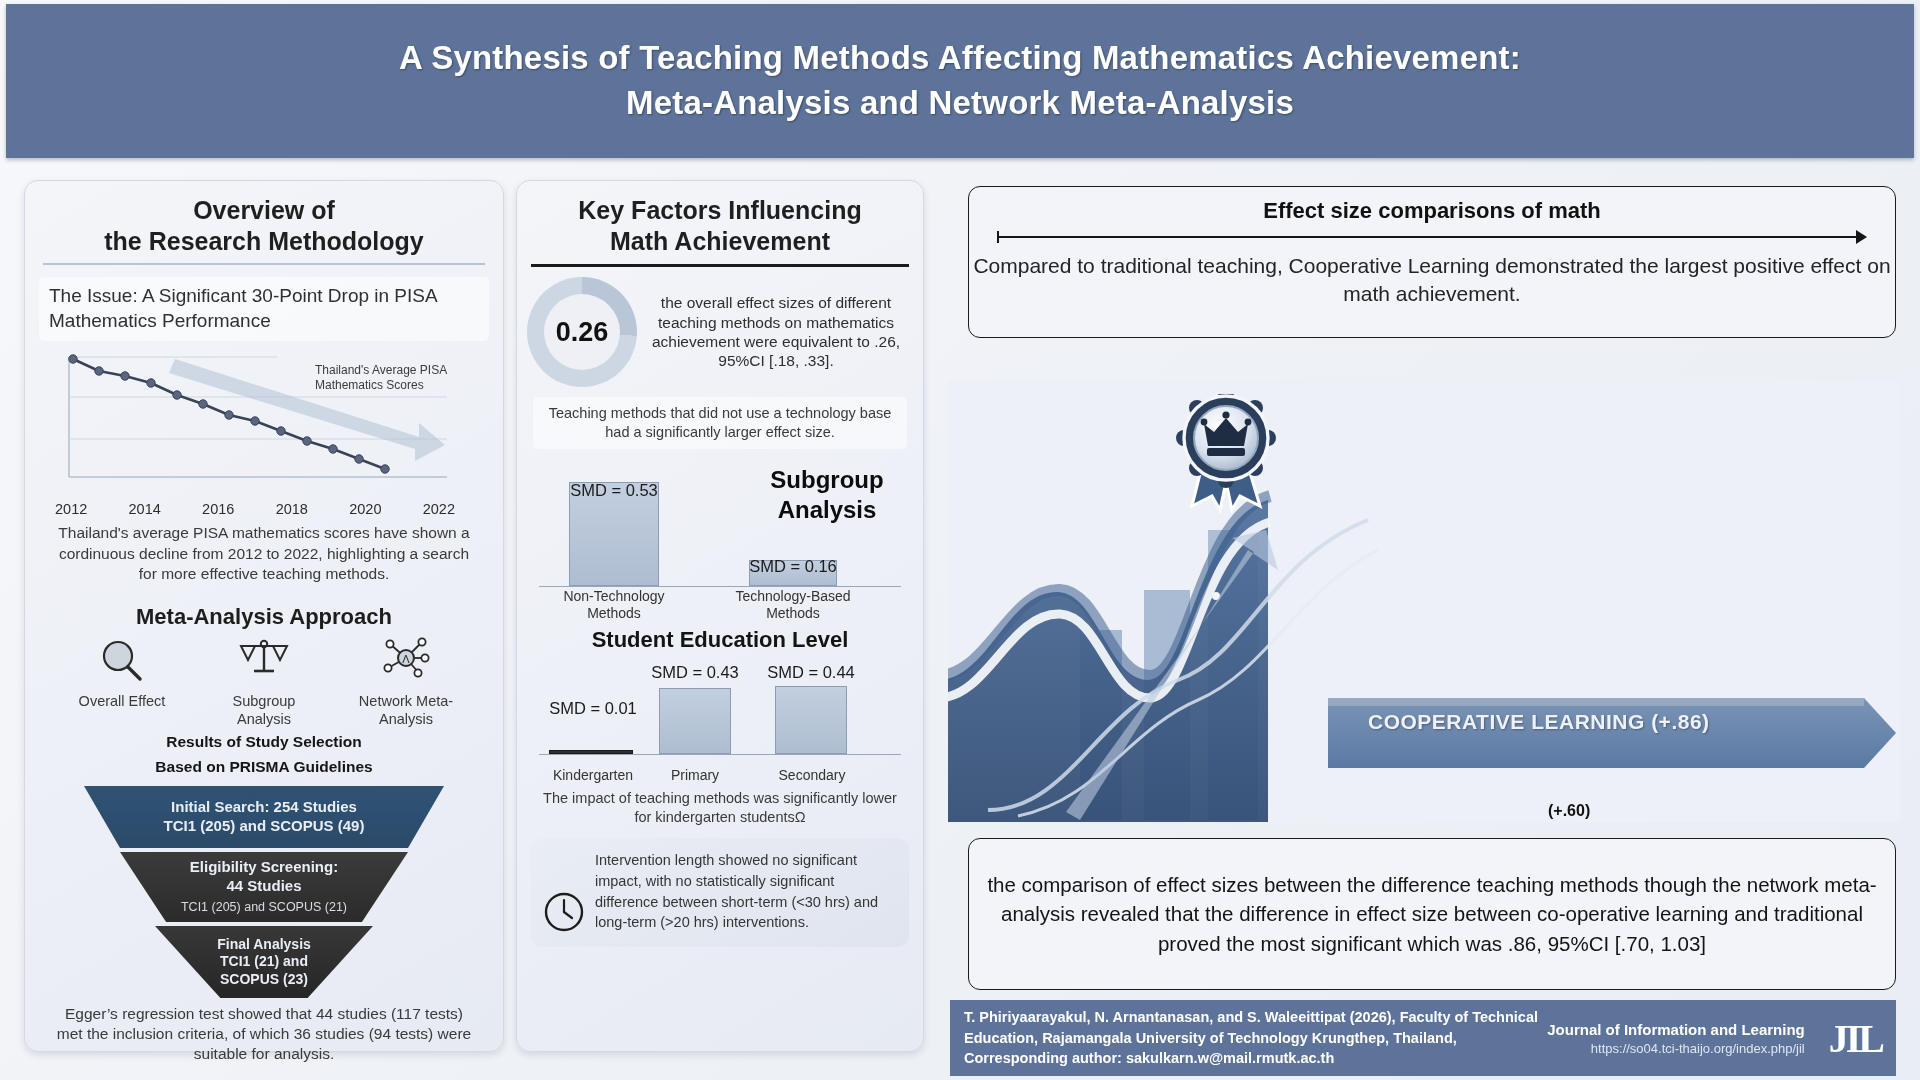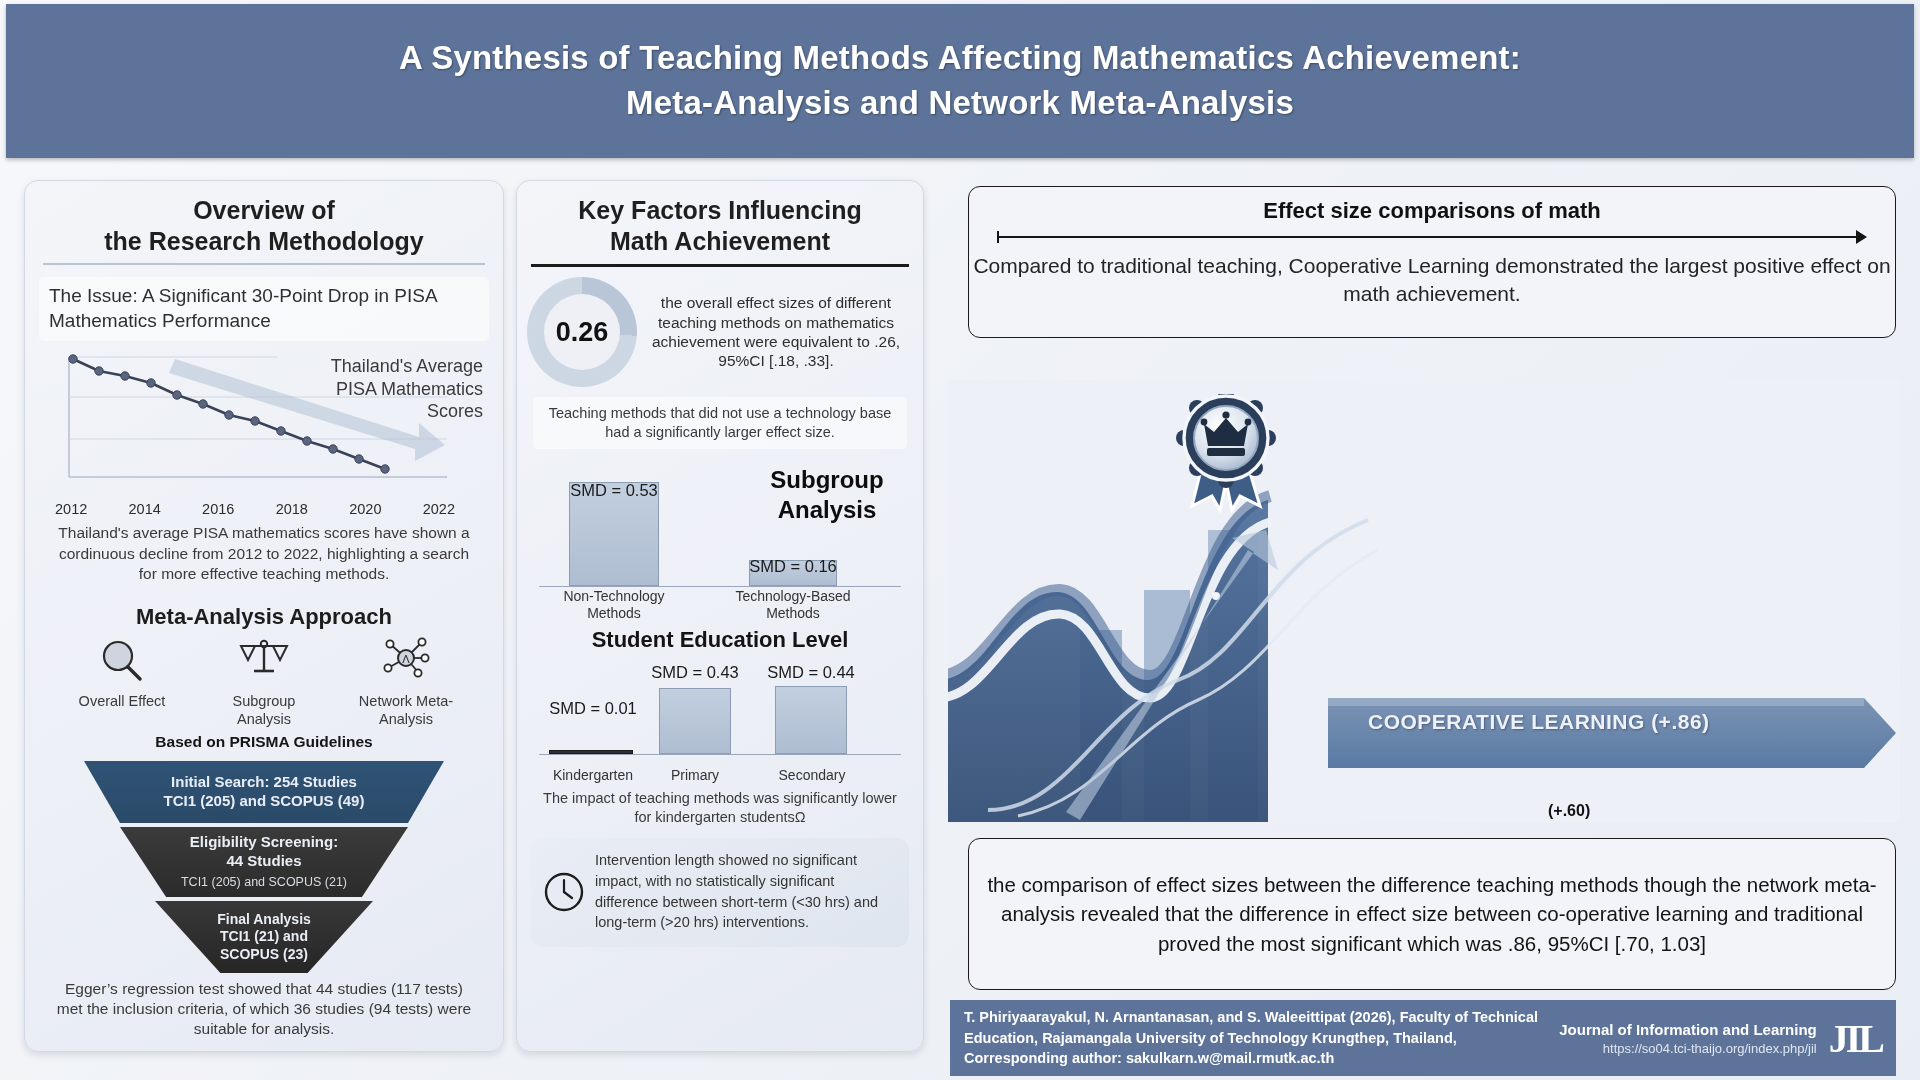--- a/index.html
+++ b/index.html
@@ -52,22 +52,22 @@
   
   #leftPanel { left: 24px; top: 180px; width: 480px; height: 872px; }
   .issue-box {
     margin: 12px 14px 0 14px; padding: 7px 8px 8px 10px;
     background: rgba(255,255,255,.55);
     border-radius: 5px;
     font-size: 19px; color: #303030; line-height: 1.3;
   }
   .pisa-chart { position: relative; margin: 8px 14px 0 22px; height: 150px; }
   .pisa-note {
-    position: absolute; right: 6px; top: 6px; width: 168px;
-    font-size: 18px; color: #3b3b3b; text-align: right; line-height: 1.25;
+    position: absolute; right: 6px; top: 14px; width: 168px;
+    font-size: 12px; color: #3b3b3b; text-align: left; line-height: 1.25;
   }
   .axis-years {
     display: flex; justify-content: space-between;
     margin: 2px 48px 0 30px; font-size: 14.5px; color: #2d2d2d;
   }
   .left-caption { margin: 6px 26px 0 26px; }
 
   .meta-approach-title {
     text-align: center; font-weight: bold; font-size: 22px;
     color: #1d1d1d; margin-top: 20px;
@@ -141,21 +141,21 @@
   .bar-val { position: absolute; font-size: 16.5px; color: #1b1b1b; text-align: center; }
   .bar-cat { position: absolute; bottom: 0; font-size: 14px; color: #333; text-align: center; line-height: 1.25; }
 
   .sel-title { text-align: center; font-weight: bold; font-size: 22px; color: #141414; margin-top: 4px; }
   .edu-wrap { position: relative; margin: 2px 18px 0 18px; height: 130px; }
   .edu-caption { margin: 4px 16px 0 16px; font-size: 14.5px; color: #3a3a3a; text-align: center; line-height: 1.3; }
 
   .clock-box {
     margin: 12px 14px 0 14px; padding: 12px 12px 14px 12px;
     background: linear-gradient(150deg,#e9edf4 0%,#dfe5ef 100%);
-    border-radius: 12px; display: flex; gap: 10px; align-items: center;
+    border-radius: 12px; display: flex; gap: 10px; align-items: flex-end;
   }
   .clock-box .txt { font-size: 14.5px; color: #353535; line-height: 1.42; }
 
   
   #rightTop { left: 968px; top: 186px; width: 928px; height: 152px; border-radius: 12px;
               background: #f2f4f9; border:1px solid #1a1a1a; box-shadow:none; }
   .rt-title { text-align:center; font-weight:bold; font-size: 22px; color:#111; line-height:1.3; padding-top: 10px; }
   .rt-arrow { position: relative; height: 14px; margin: 4px 28px 0 28px; }
   .rt-arrow .ln { position:absolute; left:0; right:10px; top: 6px; height: 2px; background:#151515; }
   .rt-arrow .hd {
@@ -191,21 +191,21 @@
     background:#f2f4f9; border:1px solid #1a1a1a; border-radius: 12px; box-shadow:none;
     display:flex; align-items:center; justify-content:center;
   }
   .rb-txt { text-align:center; font-size: 20.5px; color:#141414; line-height:1.42; padding: 0 16px; }
 
   #footer {
     position:absolute; left: 950px; top: 1000px; width: 946px; height: 76px;
     background:#5d7399; display:flex; align-items:center; padding: 0 14px;
   }
   .ft-left { color:#ffffff; font-weight:bold; font-size: 14.5px; line-height: 1.42; flex: 1; }
-  .ft-right { text-align:right; margin-right: 12px; }
+  .ft-right { text-align:right; margin-right: 24px; }
   .ft-right .j { color:#ffffff; font-weight:bold; font-size: 15px; }
   .ft-right .u { color:#dfe6f2; font-size: 13px; margin-top: 3px; }
   .ft-logo { color:#ffffff; font-weight:bold; font-size: 40px; letter-spacing: -3px; font-family:"Liberation Serif", serif; }
 </style>
 </head>
 <body>
 
 <div id="poster">
 
   <div class="header">
@@ -301,20 +301,21 @@
             <circle cx="10" cy="32" r="3.6"></circle>
               <circle cx="47" cy="22" r="3.6"></circle>
             <circle cx="40" cy="37" r="3.6"></circle>
           </g>
           <text x="28" y="27" font-size="11" text-anchor="middle" fill="#2a2a2a" font-family="Liberation Sans">Λ</text>
         </svg>
         <div class="lbl">Network Meta-Analysis</div>
       </div>
     </div>
 
+    <div class="prisma-title">Results of Study Selection</div>
     <div class="prisma-title">Based on PRISMA Guidelines</div>
 
     <div class="funnel">
       <div class="fstage f1">
         <div class="big">Initial Search: 254 Studies</div>
         <div class="big">TCI1 (205) and SCOPUS (49)</div>
       </div>
       <div class="fstage f2">
         <div class="big">Eligibility Screening:</div>
         <div class="big">44 Studies</div>

